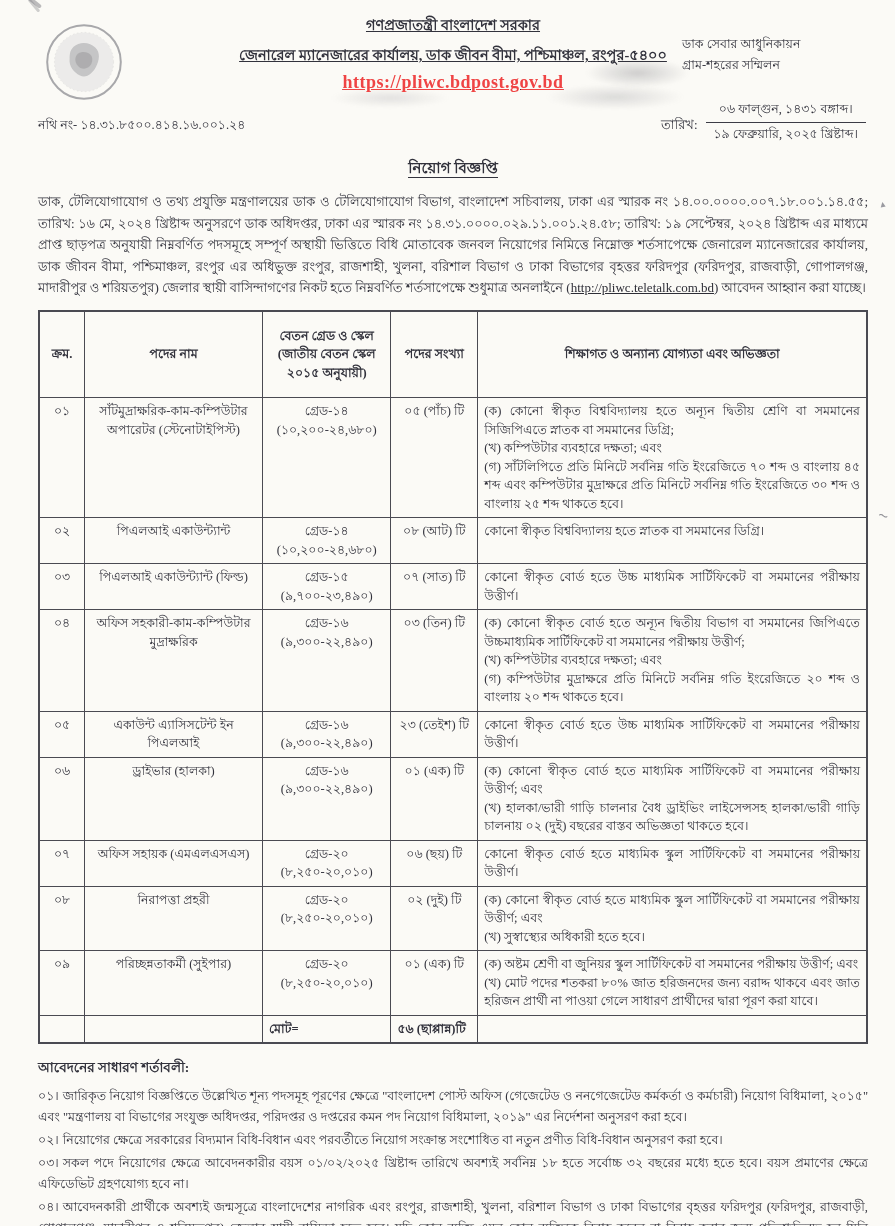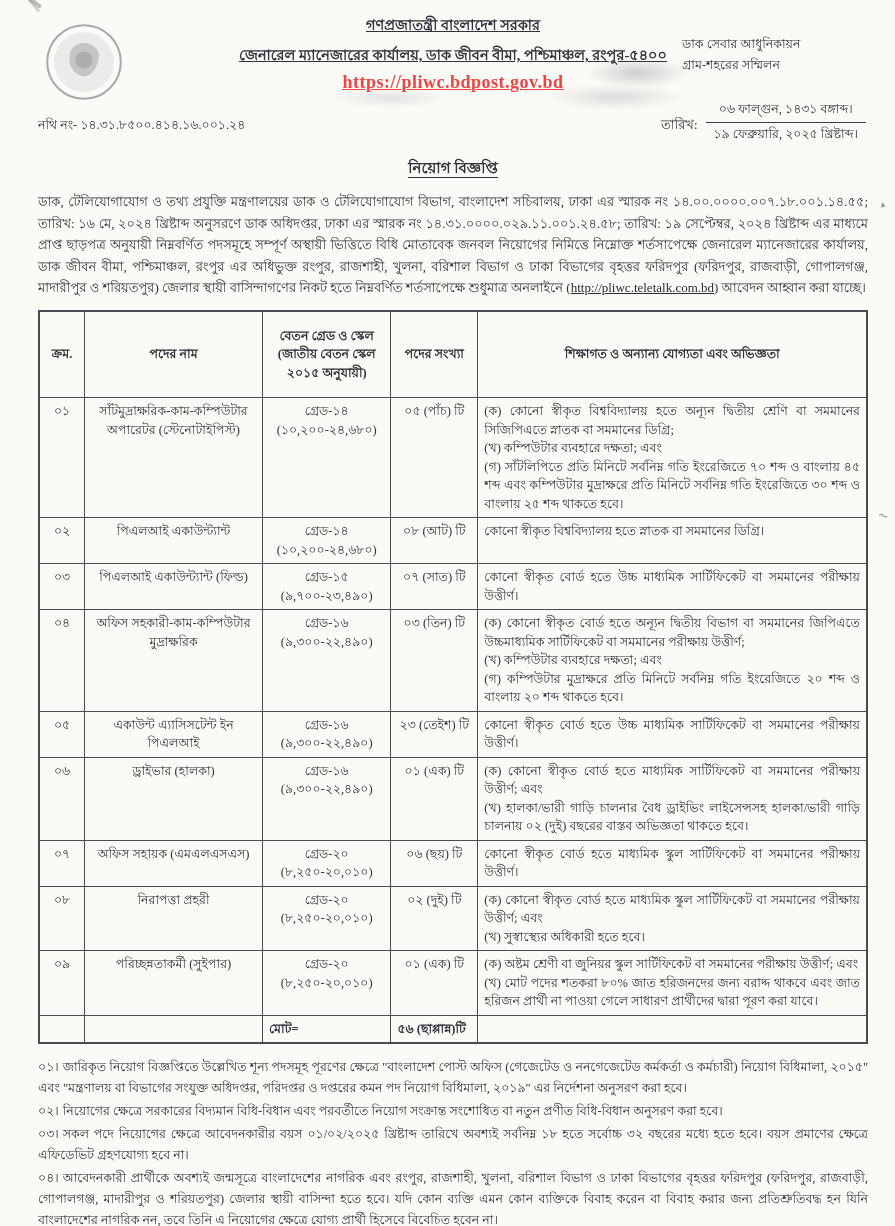--- a/index.html
+++ b/index.html
@@ -238,20 +238,21 @@
         <td></td>
         <td></td>
         <td class="total-label">মোট=</td>
         <td class="total-value">৫৬ (ছাপ্পান্ন)টি</td>
         <td></td>
       </tr>
     </tbody>
   </table>
 
   <div class="conds">
+    <div class="conds-head">আবেদনের সাধারণ শর্তাবলী:</div>
 
     <p class="cond"><span class="cond-num">০১।</span><span>জারিকৃত নিয়োগ বিজ্ঞপ্তিতে উল্লেখিত শূন্য পদসমূহ পূরণের ক্ষেত্রে "বাংলাদেশ পোস্ট অফিস (গেজেটেড ও ননগেজেটেড কর্মকর্তা ও কর্মচারী) নিয়োগ বিধিমালা, ২০১৫" এবং "মন্ত্রণালয় বা বিভাগের সংযুক্ত অধিদপ্তর, পরিদপ্তর ও দপ্তরের কমন পদ নিয়োগ বিধিমালা, ২০১৯" এর নির্দেশনা অনুসরণ করা হবে।</span></p>
     <p class="cond"><span class="cond-num">০২।</span><span>নিয়োগের ক্ষেত্রে সরকারের বিদ্যমান বিধি-বিধান এবং পরবর্তীতে নিয়োগ সংক্রান্ত সংশোধিত বা নতুন প্রণীত বিধি-বিধান অনুসরণ করা হবে।</span></p>
     <p class="cond"><span class="cond-num">০৩।</span><span>সকল পদে নিয়োগের ক্ষেত্রে আবেদনকারীর বয়স ০১/০২/২০২৫ খ্রিষ্টাব্দ তারিখে অবশ্যই সর্বনিম্ন ১৮ হতে সর্বোচ্চ ৩২ বছরের মধ্যে হতে হবে। বয়স প্রমাণের ক্ষেত্রে এফিডেভিট গ্রহণযোগ্য হবে না।</span></p>
     <p class="cond"><span class="cond-num">০৪।</span><span>আবেদনকারী প্রার্থীকে অবশ্যই জন্মসূত্রে বাংলাদেশের নাগরিক এবং রংপুর, রাজশাহী, খুলনা, বরিশাল বিভাগ ও ঢাকা বিভাগের বৃহত্তর ফরিদপুর (ফরিদপুর, রাজবাড়ী, গোপালগঞ্জ, মাদারীপুর ও শরিয়তপুর) জেলার স্থায়ী বাসিন্দা হতে হবে। যদি কোন ব্যক্তি এমন কোন ব্যক্তিকে বিবাহ করেন বা বিবাহ করার জন্য প্রতিশ্রুতিবদ্ধ হন যিনি বাংলাদেশের নাগরিক নন, তবে তিনি এ নিয়োগের ক্ষেত্রে যোগ্য প্রার্থী হিসেবে বিবেচিত হবেন না।</span></p>
 
   </div>
 
 </div>
 

